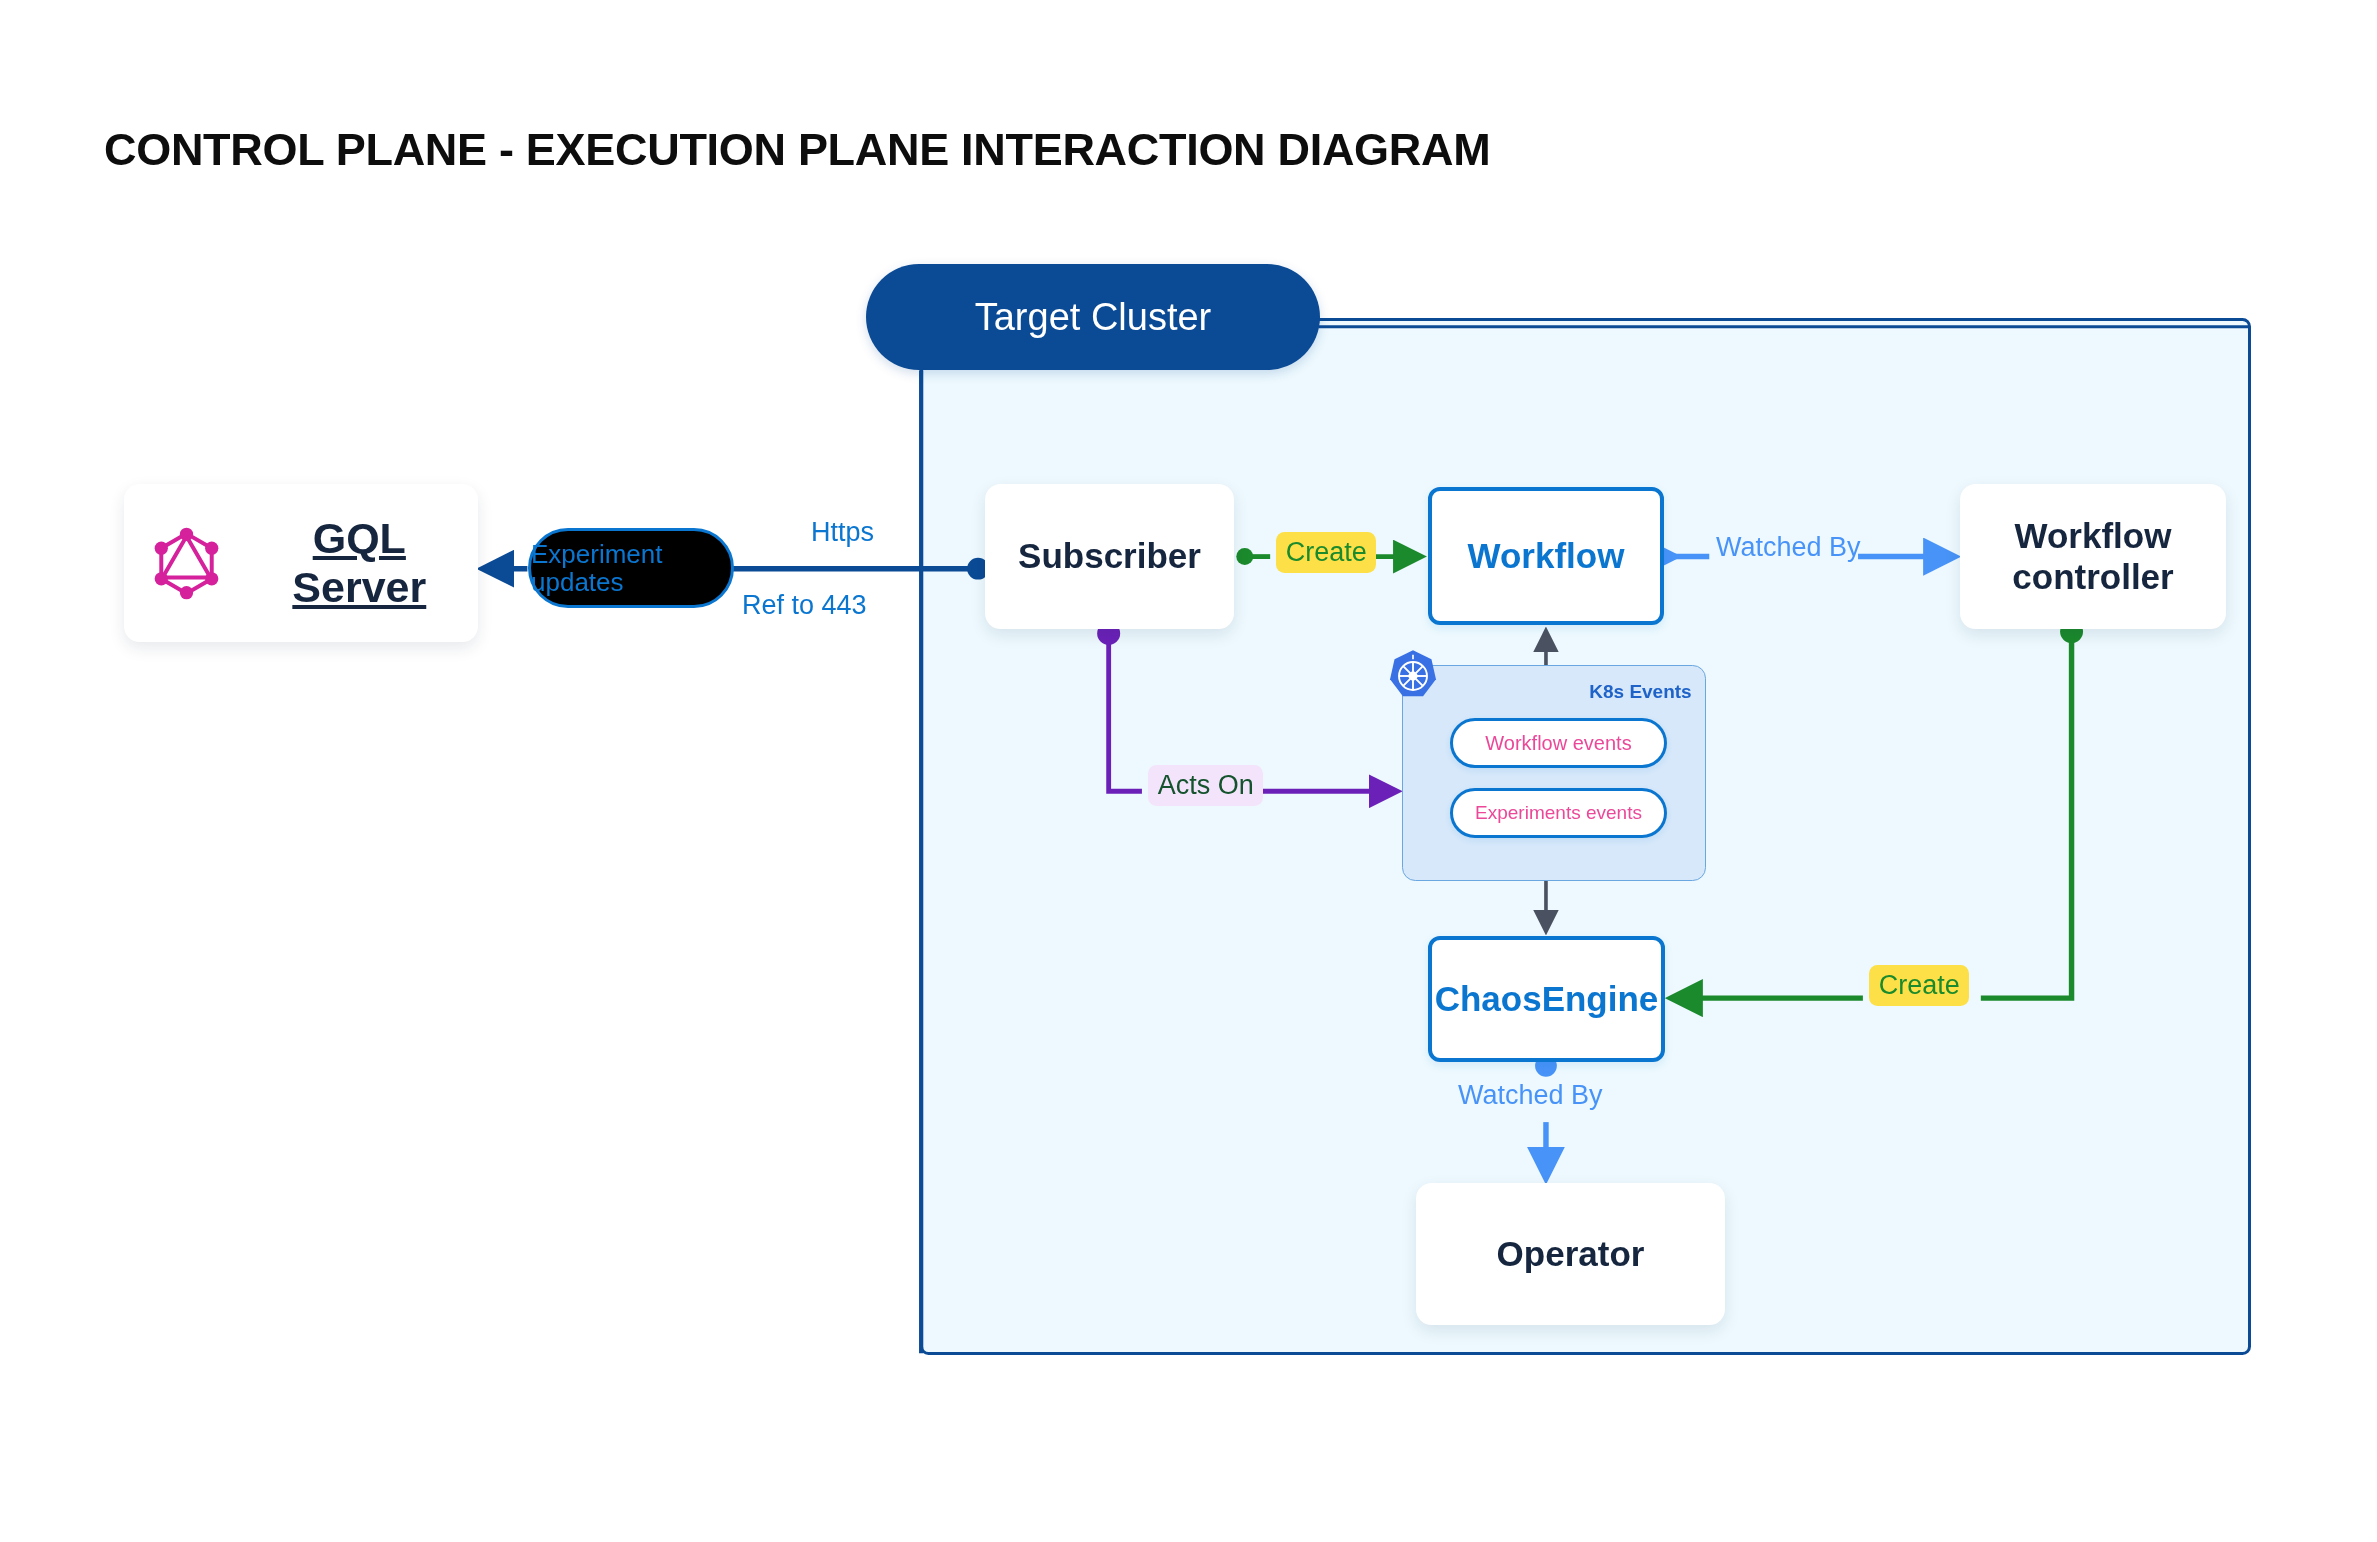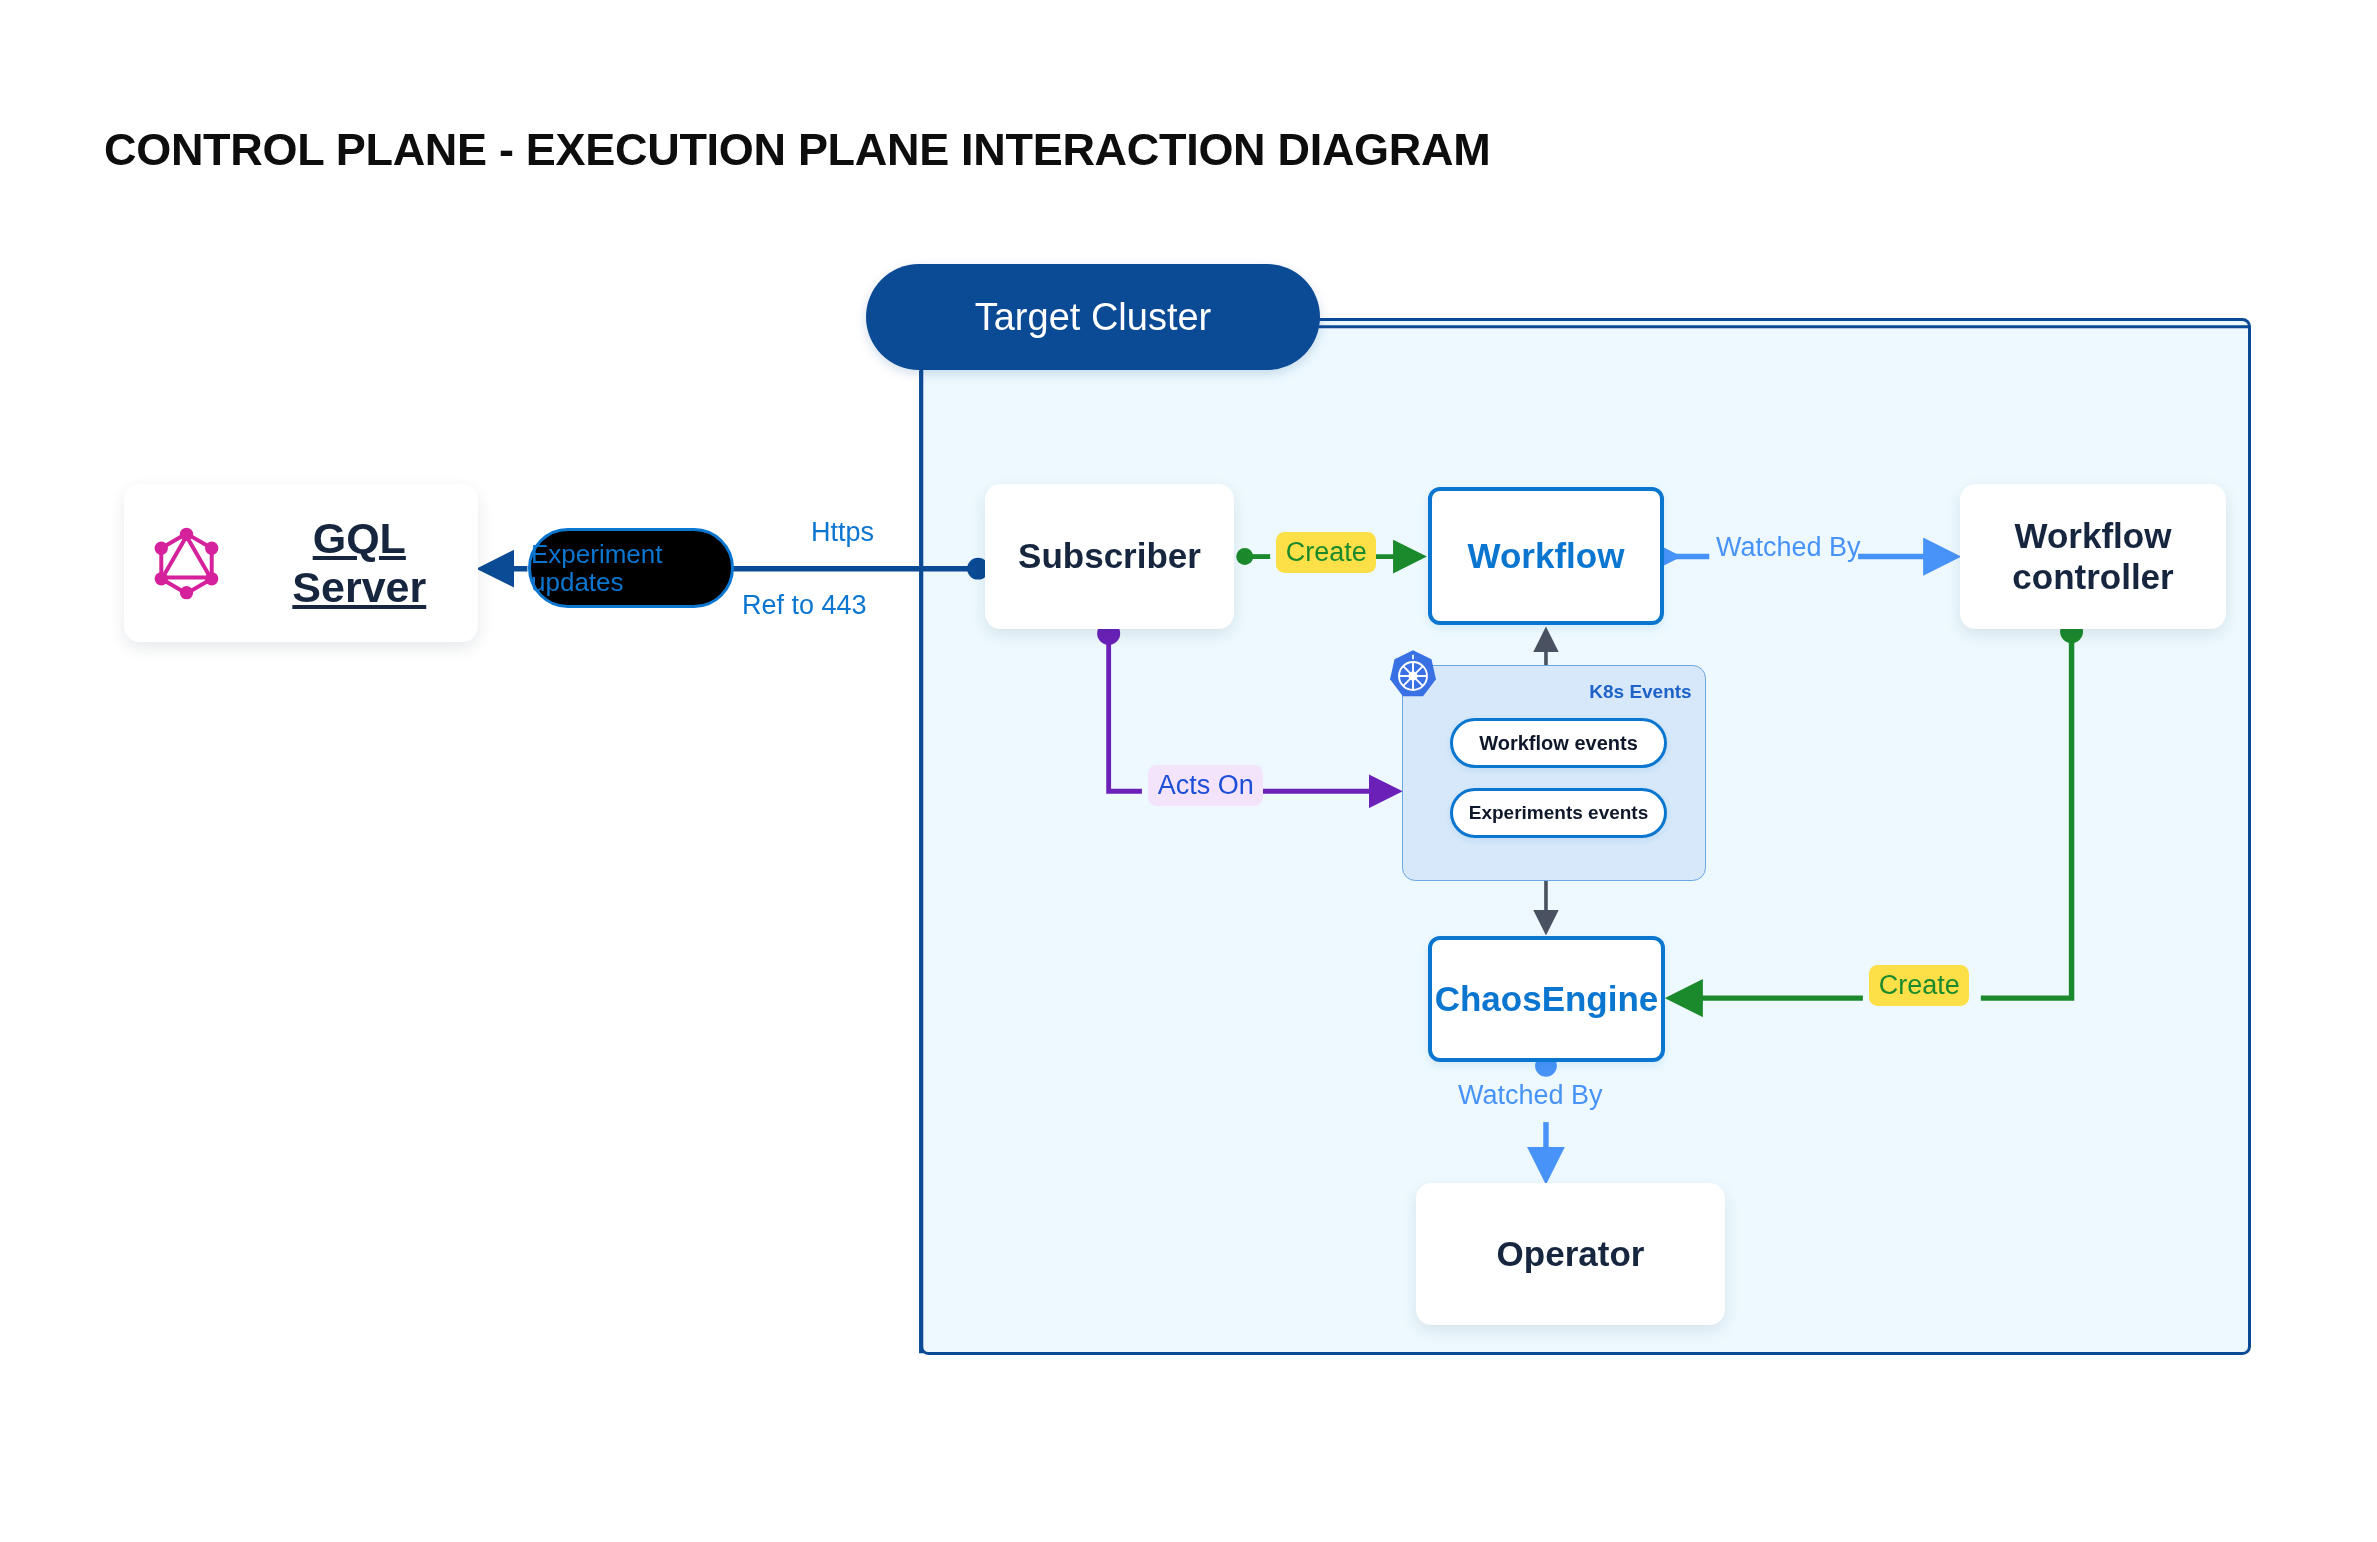--- a/index.html
+++ b/index.html
@@ -127,23 +127,23 @@
     left: 47px;
     width: 217px;
     height: 50px;
     background: #ffffff;
     border: 3px solid #0b76d0;
     border-radius: 27px;
     box-sizing: border-box;
     display: flex;
     align-items: center;
     justify-content: center;
-    color: #0f172a;
+    color: #ec4899;
     font-size: 20px;
-    font-weight: bold;
+    font-weight: normal;
     box-shadow: 0 2.4px 6px rgba(11,118,208,0.10);
   }
   #pill-workflow-events   { top: 52px; }
   #pill-experiment-events { top: 122px; font-size: 19px; }
 
   #k8s-logo {
     position: absolute;
     left: -18px;
     top: -18px;
     width: 56px;
@@ -157,21 +157,21 @@
     white-space: nowrap;
     display: flex;
     align-items: center;
     justify-content: center;
   }
   .edge-label.chip {
     border-radius: 8.5px;
     padding: 4.8px 9.7px;
   }
   .lbl-green { color: #1b8a2c; background: #fde047; font-weight: normal; }
-  .lbl-purple{ color: #1d4ed8; background: #f4e4fb; }
+  .lbl-purple{ color: #14532d; background: #f4e4fb; }
   .lbl-blue  { color: #4893f7; background: transparent; }
   .lbl-navy  { color: #0b76d0; background: transparent; }
 
   #lbl-create-1   { left: 1276px; top: 532px; }
   #lbl-watched-1  { left: 1716px; top: 532px; }
   #lbl-create-2   { left: 1869px; top: 965px; }
   #lbl-acts-on    { left: 1148px; top: 765px; }
   #lbl-watched-2  { left: 1458px; top: 1080px; }
   #lbl-https      { left: 811px; top: 517px; }
   #lbl-ref443     { left: 742px; top: 590px; }

